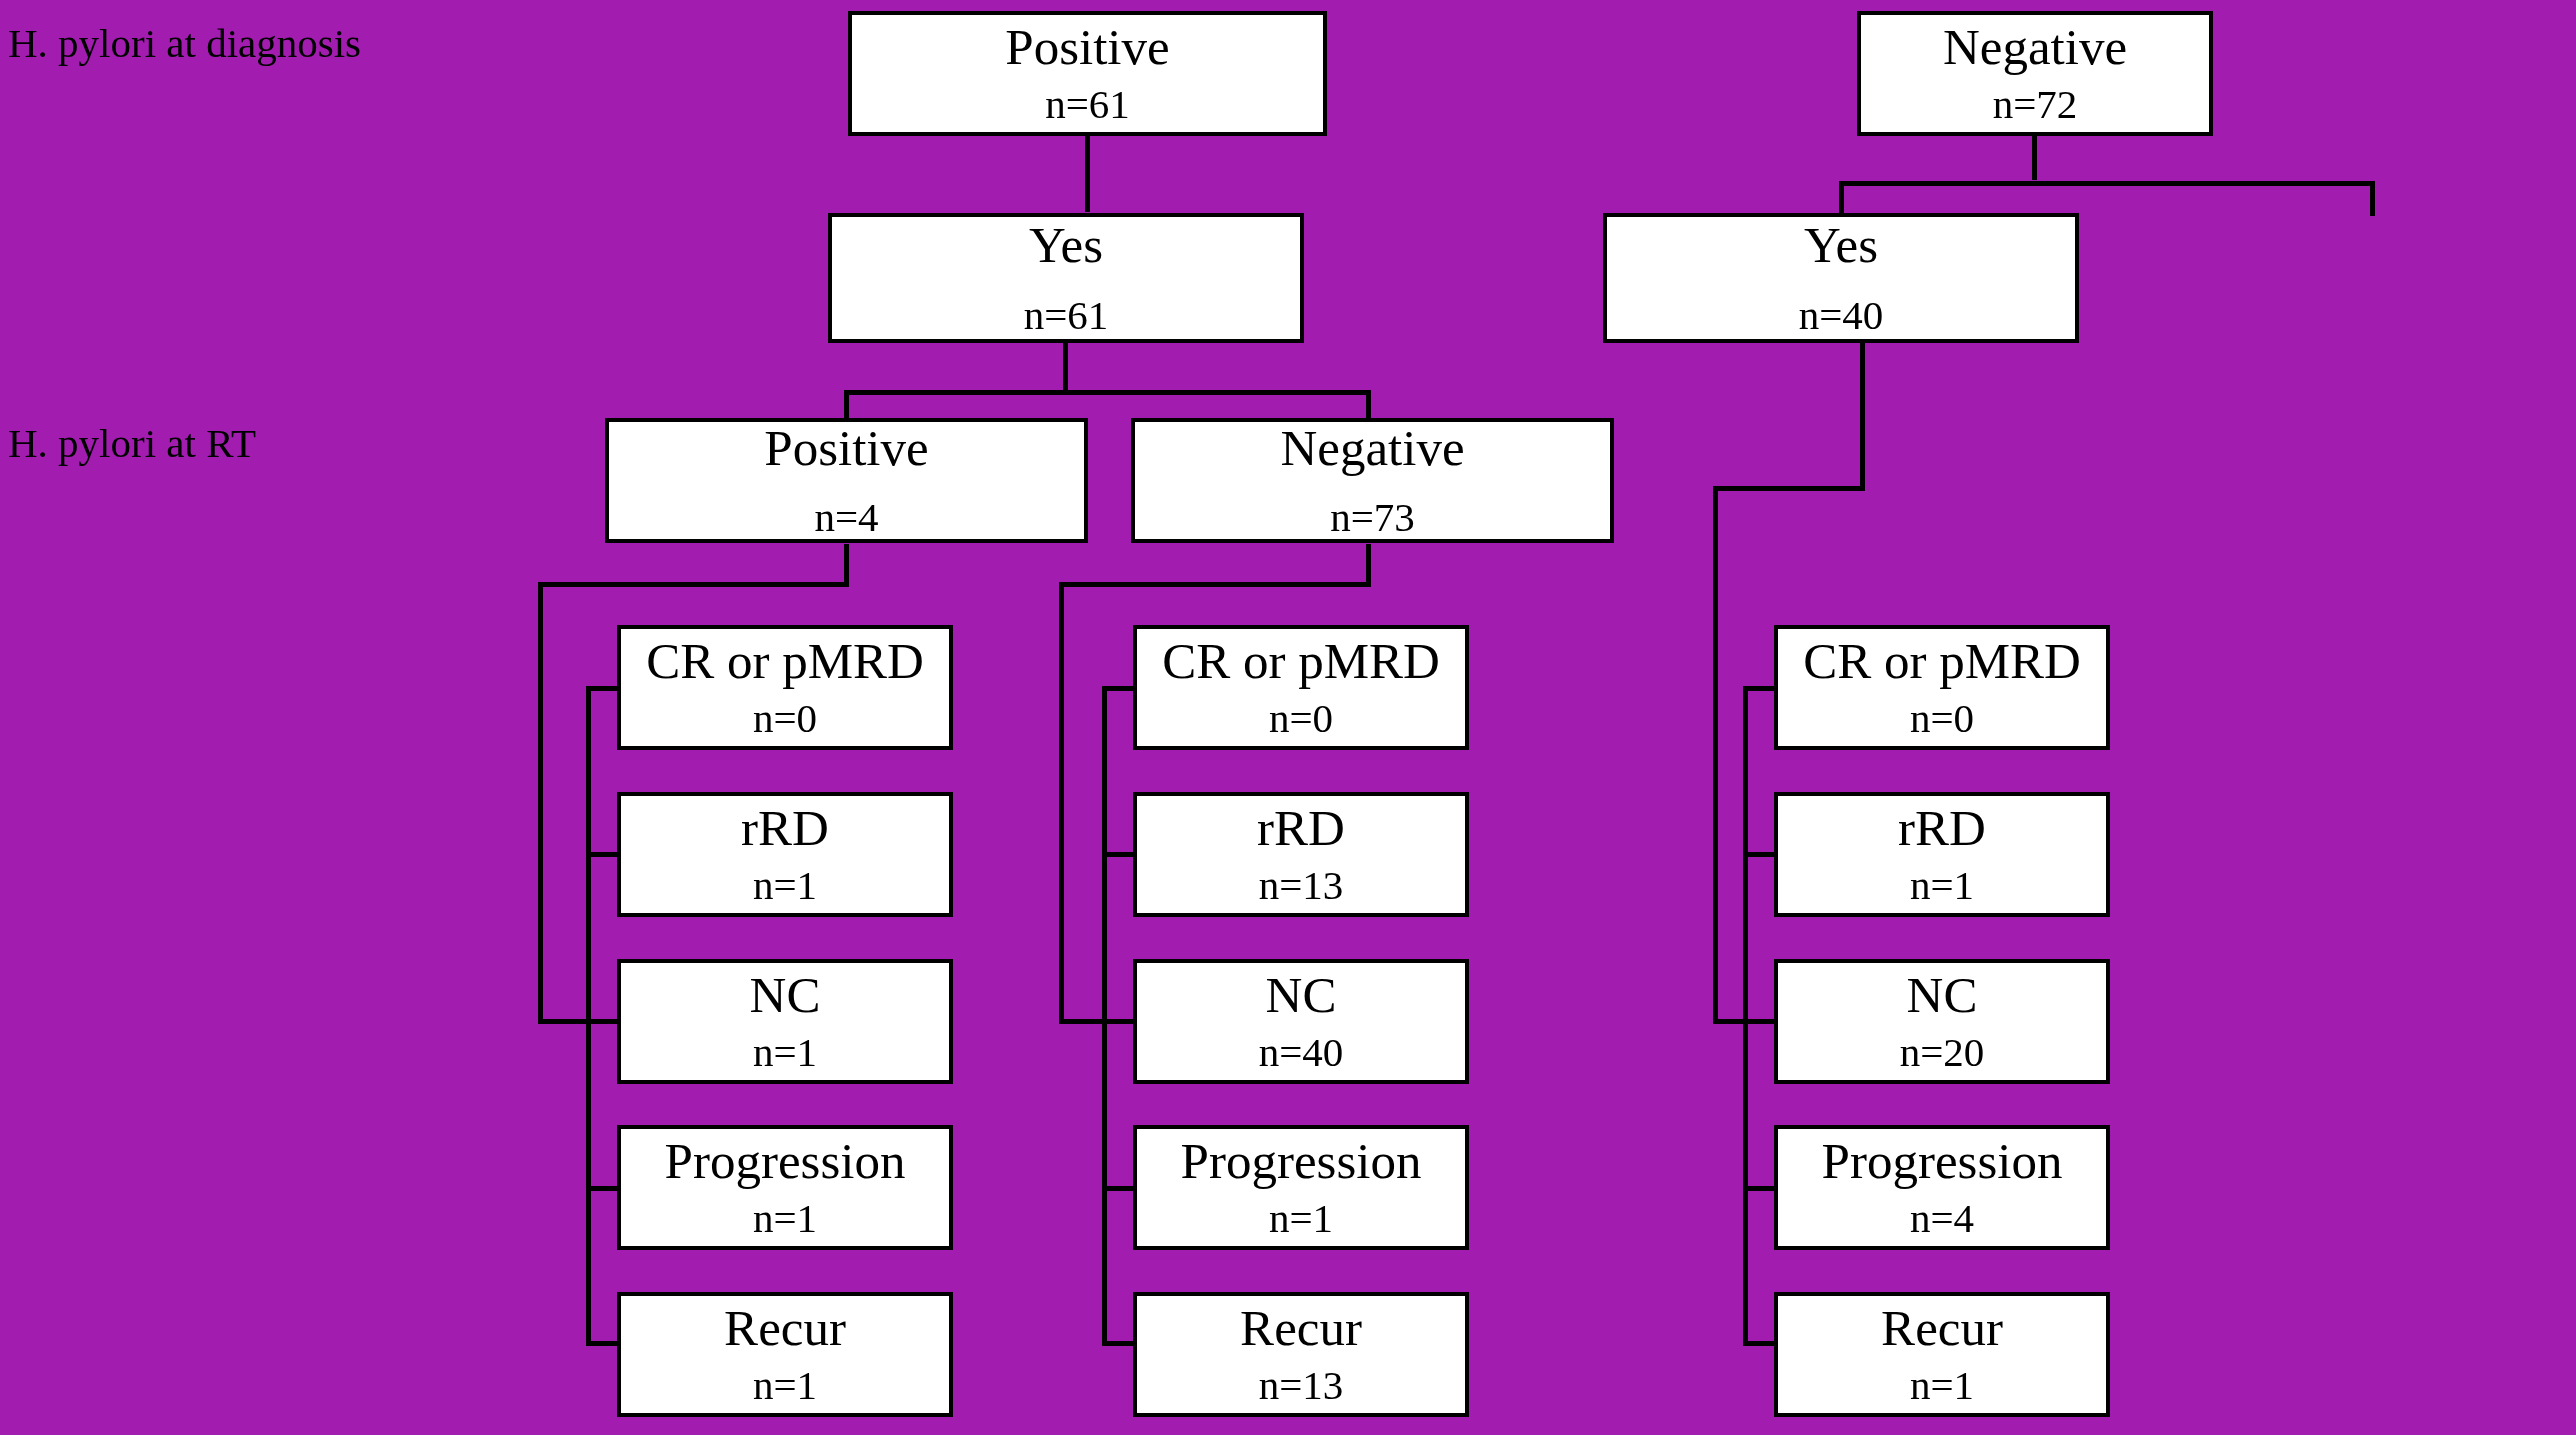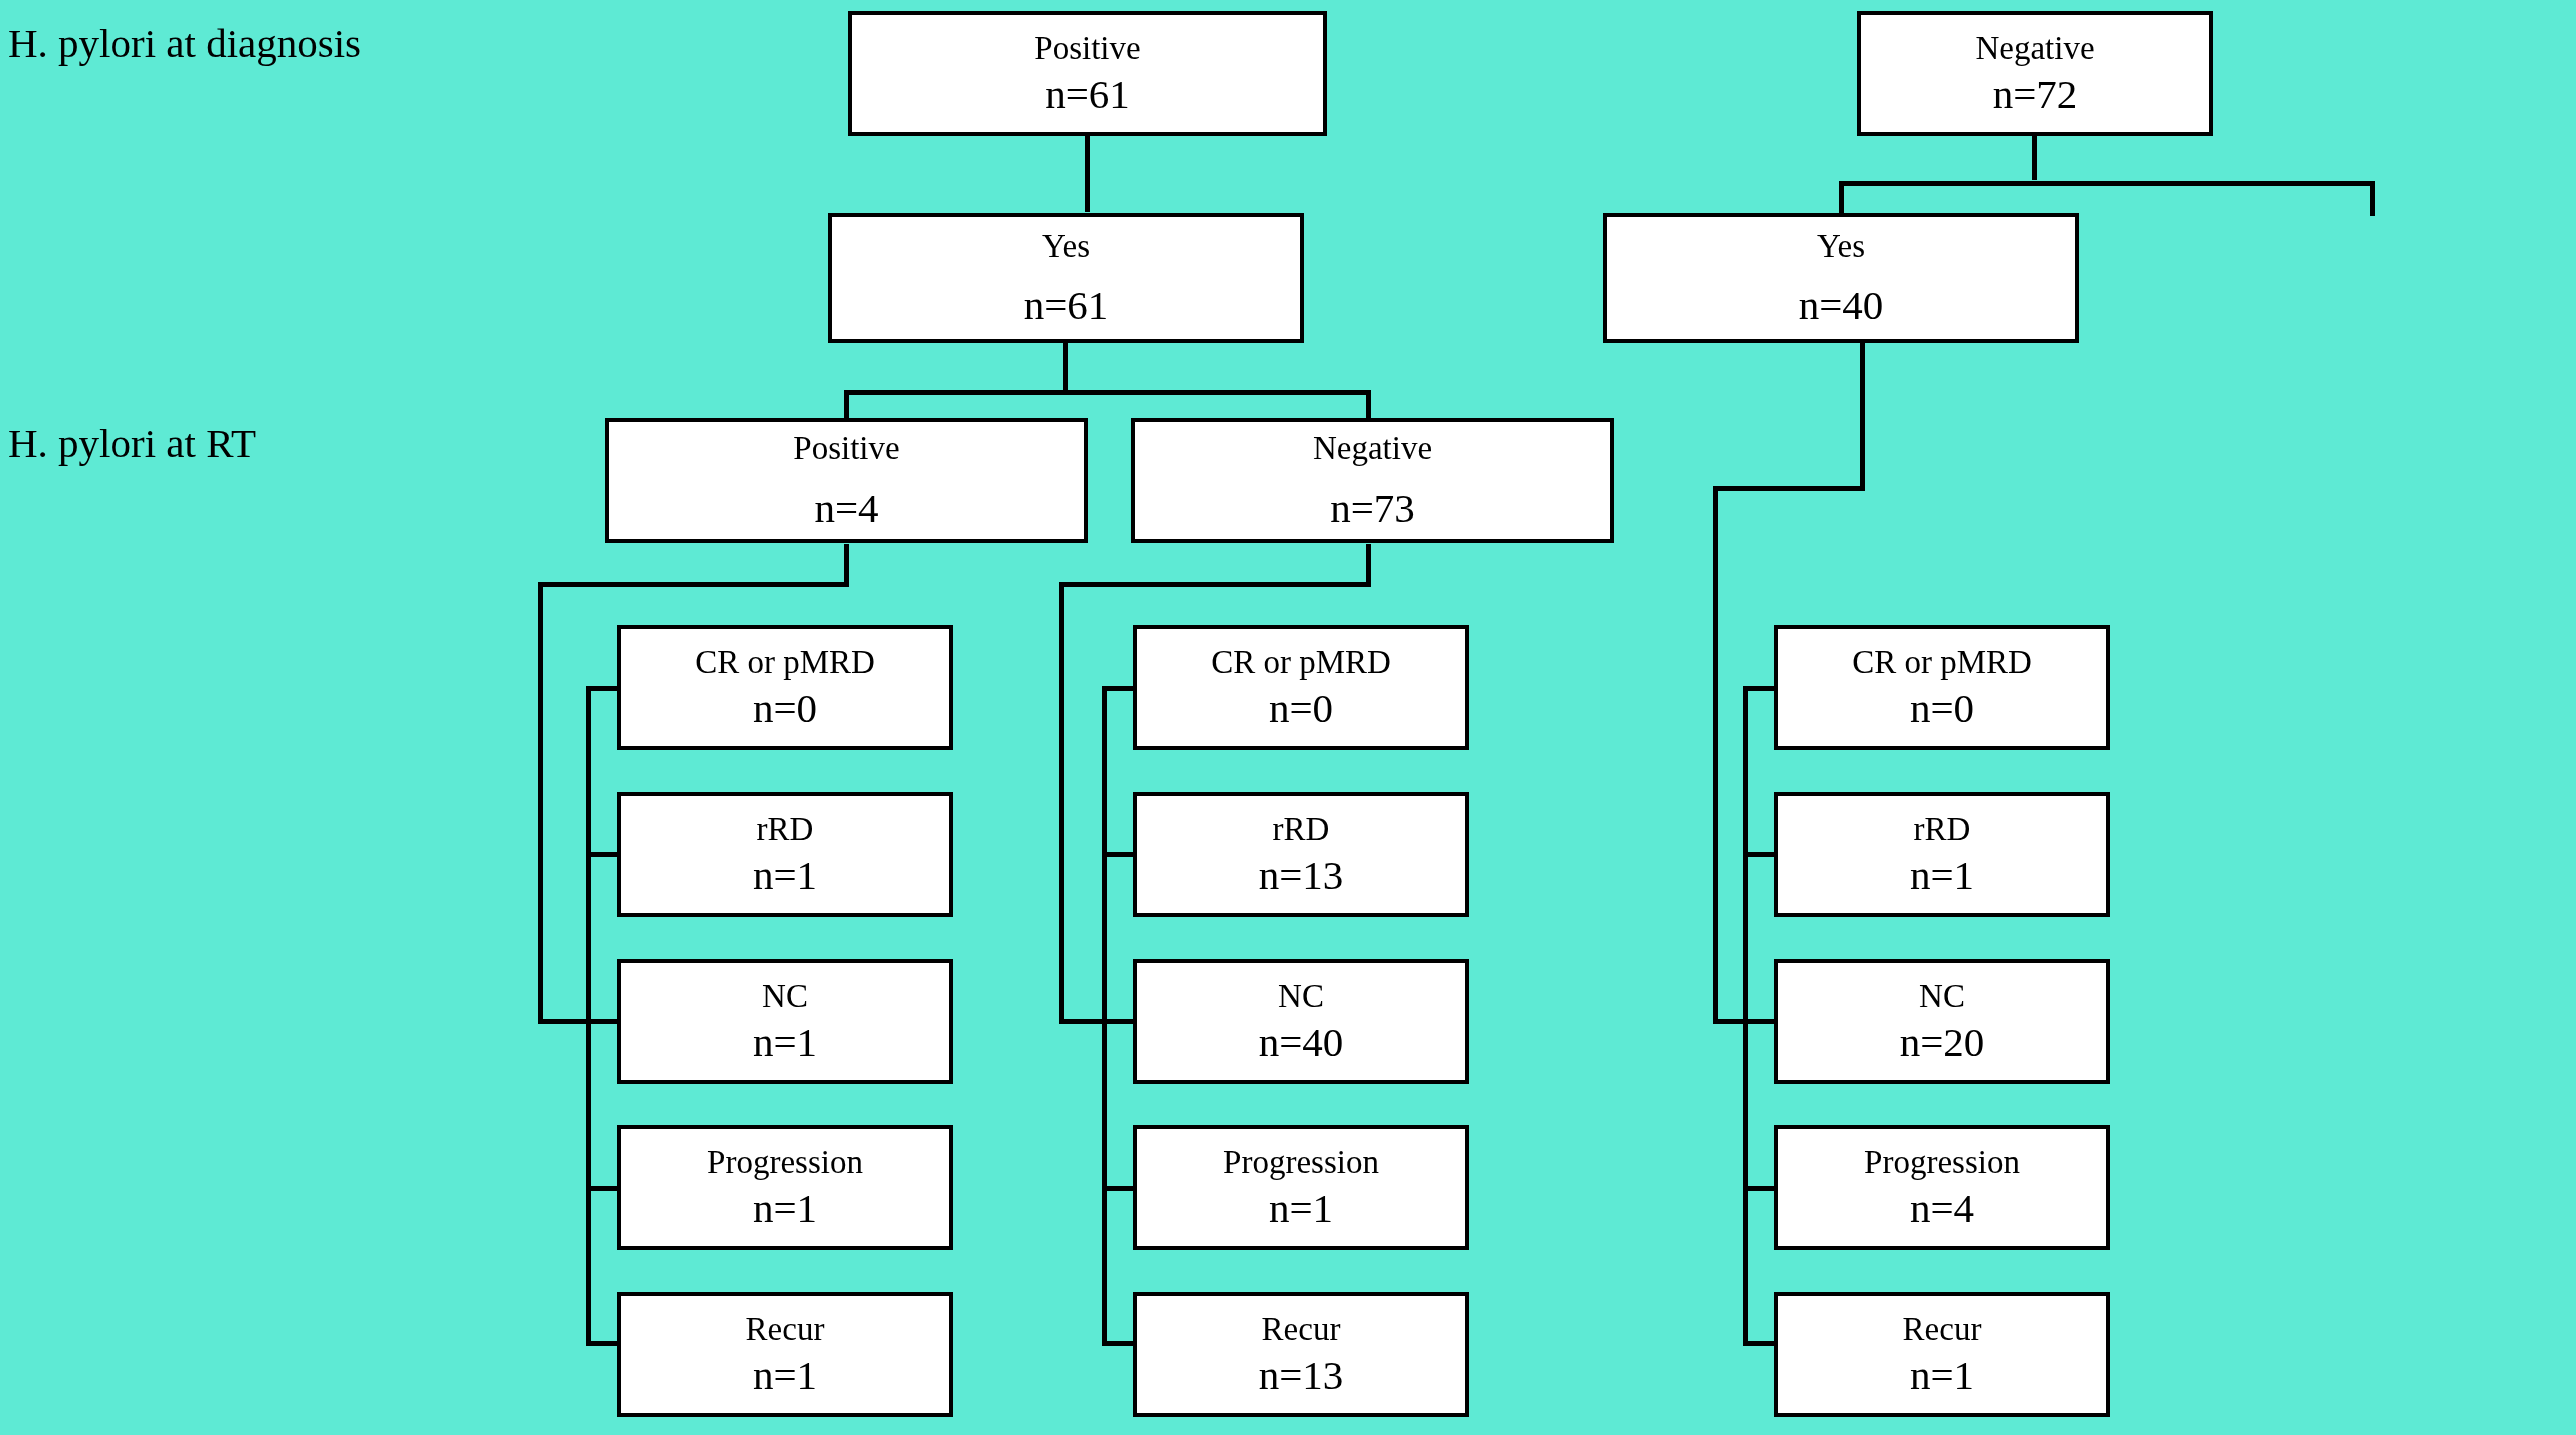--- a/index.html
+++ b/index.html
@@ -5,21 +5,21 @@
 <style>
   html,body{margin:0;padding:0;background:#ffffff;}
   body{
     font-family:"Liberation Serif","DejaVu Serif",serif;
     color:#000000;
   }
   #canvas{
     position:relative;
     width:2576px;
     height:1436px;
-    background:#5eead4;
+    background:#a21caf;
     overflow:hidden;
   }
   
   .row-label{
     position:absolute;
     font-size:41px;
     line-height:1.1;
     white-space:nowrap;
     color:#000;
   }
@@ -29,21 +29,21 @@
     box-sizing:border-box;
     border:4.8px solid #000000;
     background:#ffffff;
     display:flex;
     flex-direction:column;
     align-items:center;
     justify-content:center;
     text-align:center;
     z-index:5;
   }
-  .box .l1{font-size:33px;line-height:1.05;text-align:center;}
+  .box .l1{font-size:51px;line-height:1.05;text-align:center;}
   .box .l2{font-size:41px;line-height:1.05;}
   .box.two-line .l1{margin-bottom:8px;}
   .box.tall .l1{margin-bottom:20.6px;}
   
   .hline{position:absolute;background:#000000;height:4.8px;z-index:1;}
   .vline{position:absolute;background:#000000;width:4.8px;z-index:1;}
 </style>
 </head>
 <body>
 

